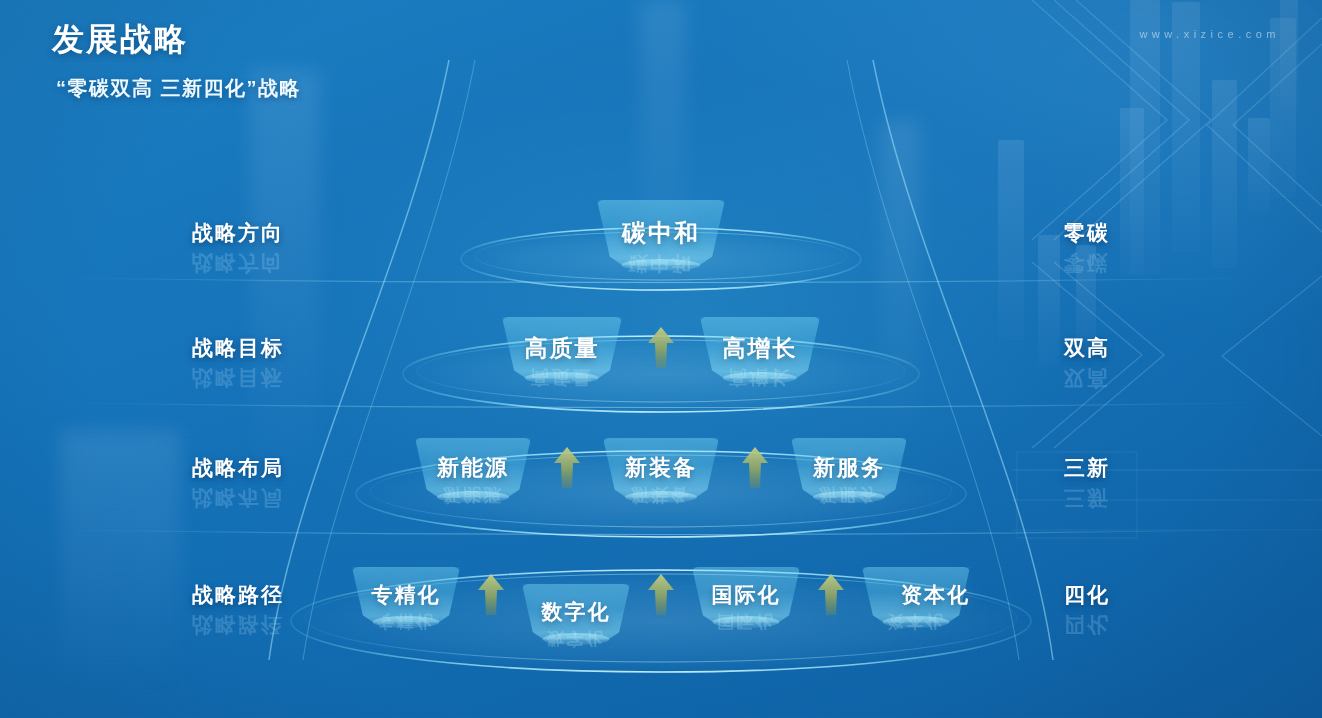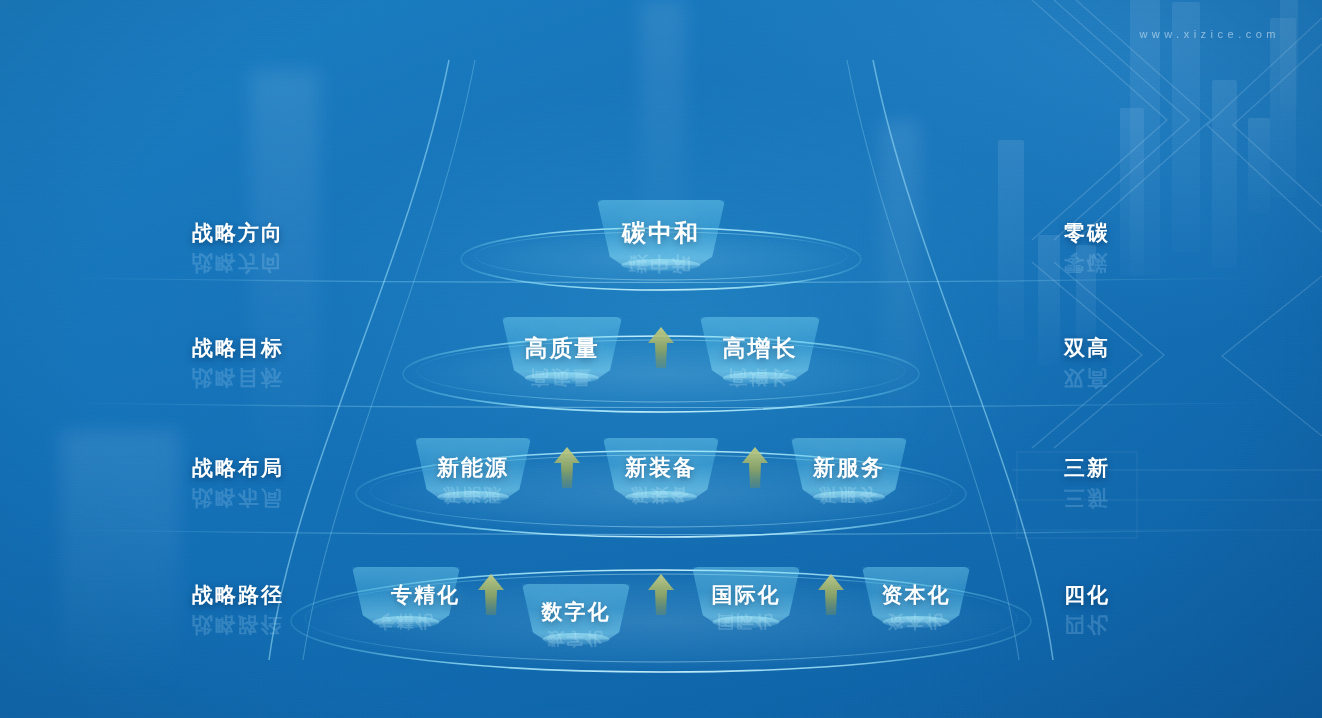--- a/index.html
+++ b/index.html
@@ -139,20 +139,22 @@
   </svg>
   <div class="bg-noise"></div>
   <div class="bg-vignette"></div>
 <div class="colblur" style="left: 250px; top: 70px; width: 70px; height: 420px;"></div>
     <div class="colblur" style="left: 640px; top: 0px; width: 46px; height: 300px;"></div>
     <div class="colblur" style="left: 880px; top: 120px; width: 40px; height: 330px;"></div>
     <div class="colblur" style="left: 60px; top: 430px; width: 120px; height: 260px;"></div>
   </div>
 
 <div class="header">
+  <div class="title">发展战略</div>
+  <div class="subtitle">“零碳双高 三新四化”战略</div>
 </div>
 <div class="watermark">www.xizice.com</div>
 
 <div id="stage">
   <svg class="stage-svg" id="funnel-svg" viewBox="0 0 1322 718" preserveAspectRatio="none">
       <defs>
     <linearGradient id="discG" x1="0" y1="0" x2="1" y2="0">
       <stop offset="0%" stop-color="#7fe3f8" stop-opacity="0.15"></stop>
       <stop offset="25%" stop-color="#a8eeff" stop-opacity="0.75"></stop>
       <stop offset="50%" stop-color="#d2f7ff" stop-opacity="0.95"></stop>
@@ -276,21 +278,21 @@
           <div class="pillar-cap" style="width: 71.92px; height: 12px;"></div>
           <div class="pillar-text" style="font-size: 22px;">新服务</div>
           <div class="pillar-refl" style="font-size: 18.04px; top: 45.4px;">新服务</div>
         </div>
       </div>
       <div class="row" style="top: 575px;">
         <div class="row-label left">战略路径</div>
         <div class="row-label-refl left" style="top: 30px;">战略路径</div>
         <div class="row-label right">四化</div>
         <div class="row-label-refl right" style="top: 30px;">四化</div>
-        <div class="pillar" style="left: 406px; top: 0px; width: 108px; height: 56px; justify-content: flex-end;">
+        <div class="pillar" style="left: 406px; top: 0px; width: 108px; height: 56px;">
           <div class="pillar-body" style="width: 108px; height: 56px;"></div>
           <div class="pillar-cap" style="width: 66.96px; height: 12px;"></div>
           <div class="pillar-text" style="font-size: 21px;">专精化</div>
           <div class="pillar-refl" style="font-size: 17.22px; top: 42.7px;">专精化</div>
         </div>
         <div class="arrow" style="left: 491px; top: 0px; width: 30px; height: 48px;"><svg viewBox="0 0 30 48" width="30" height="48">
             <defs>
               <linearGradient id="agr30" x1="0" y1="0" x2="0" y2="1">
                 <stop offset="0%" stop-color="#c4cf86" stop-opacity="0.95"></stop>
                 <stop offset="55%" stop-color="#97a75c" stop-opacity="0.85"></stop>
@@ -324,21 +326,21 @@
         <div class="arrow" style="left: 831px; top: 0px; width: 30px; height: 48px;"><svg viewBox="0 0 30 48" width="30" height="48">
             <defs>
               <linearGradient id="agr32" x1="0" y1="0" x2="0" y2="1">
                 <stop offset="0%" stop-color="#c4cf86" stop-opacity="0.95"></stop>
                 <stop offset="55%" stop-color="#97a75c" stop-opacity="0.85"></stop>
                 <stop offset="100%" stop-color="#7d8c4a" stop-opacity="0.35"></stop>
               </linearGradient>
             </defs>
             <path d="M15 3 L28 19 L21 19 L20 44 L10 44 L9 19 L2 19 Z" fill="url(#agr32)"></path>
           </svg></div>
-        <div class="pillar" style="left: 916px; top: 0px; width: 108px; height: 56px;">
+        <div class="pillar" style="left: 916px; top: 0px; width: 108px; height: 56px; justify-content: flex-end;">
           <div class="pillar-body" style="width: 108px; height: 56px;"></div>
           <div class="pillar-cap" style="width: 66.96px; height: 12px;"></div>
           <div class="pillar-text" style="font-size: 21px;">资本化</div>
           <div class="pillar-refl" style="font-size: 17.22px; top: 42.7px;">资本化</div>
         </div>
       </div>
     </div>
 </div>
 
 </body></html>

